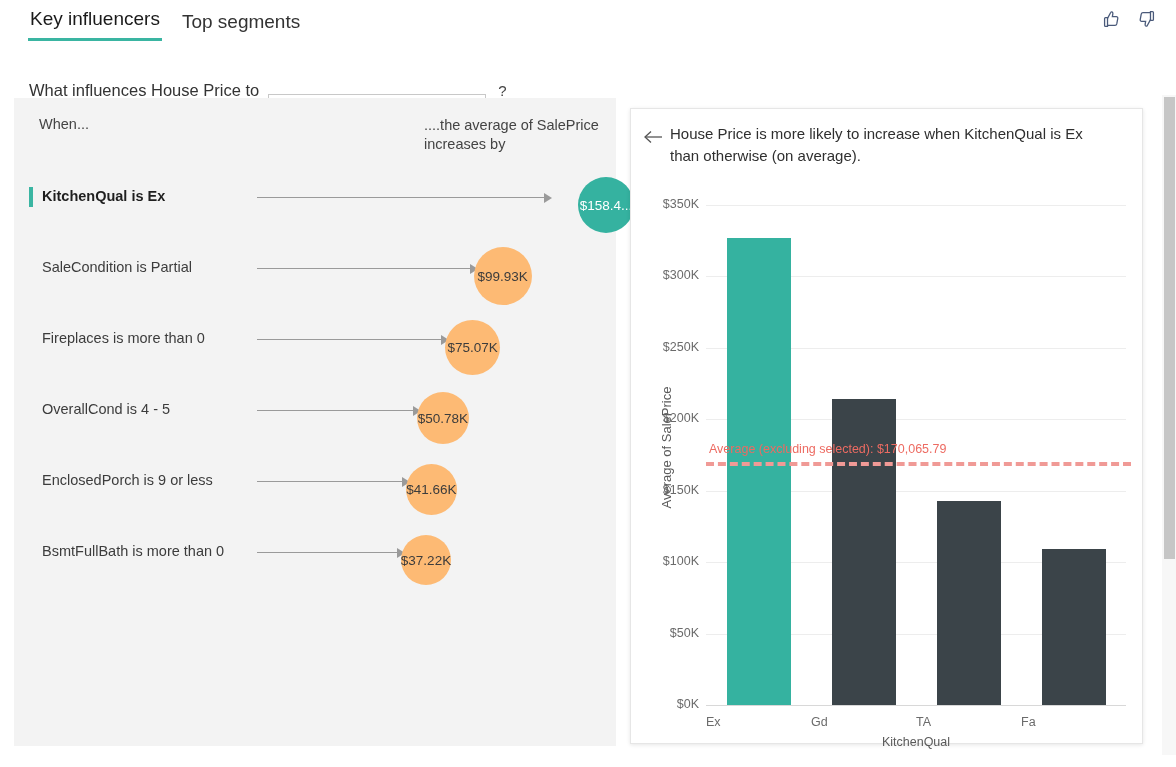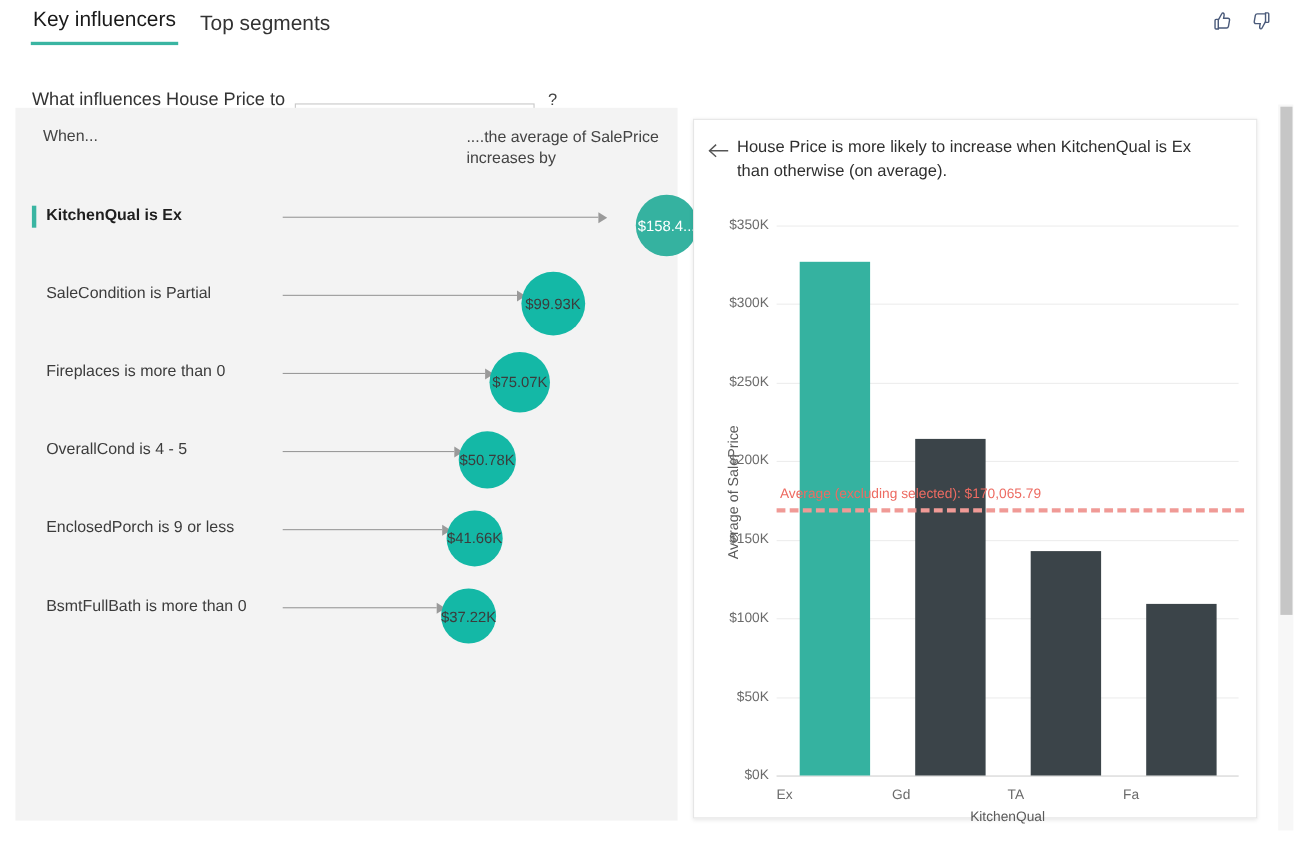--- a/index.html
+++ b/index.html
@@ -55,21 +55,21 @@
   .arrow-wrap { position: absolute; top: 22px; height: 12px; }
   .arrow-line { position: absolute; top: 5px; left: 0; height: 1px; background: #9a9a9a; }
   .arrow-head {
     position: absolute; top: 0.5px; width: 0; height: 0;
     border-top: 5px solid transparent; border-bottom: 5px solid transparent;
     border-left: 8px solid #9a9a9a;
   }
   .bubble {
     position: absolute; border-radius: 50%;
     display: flex; align-items: center; justify-content: center;
-    background: #14b8a6; color: #3c3c3c; cursor: pointer;
+    background: #fdba74; color: #3c3c3c; cursor: pointer;
   }
   .bubble.sel { background: #35b2a0; color: #ffffff; }
   .bubble span { font-size: 13.5px; white-space: nowrap; }
 
   
   .right-card {
     position: absolute; left: 630px; top: 108px; width: 513px; height: 636px;
     background: #ffffff; border: 1px solid #e6e6e6;
     box-shadow: 0 1px 4px rgba(0,0,0,0.10);
   }

